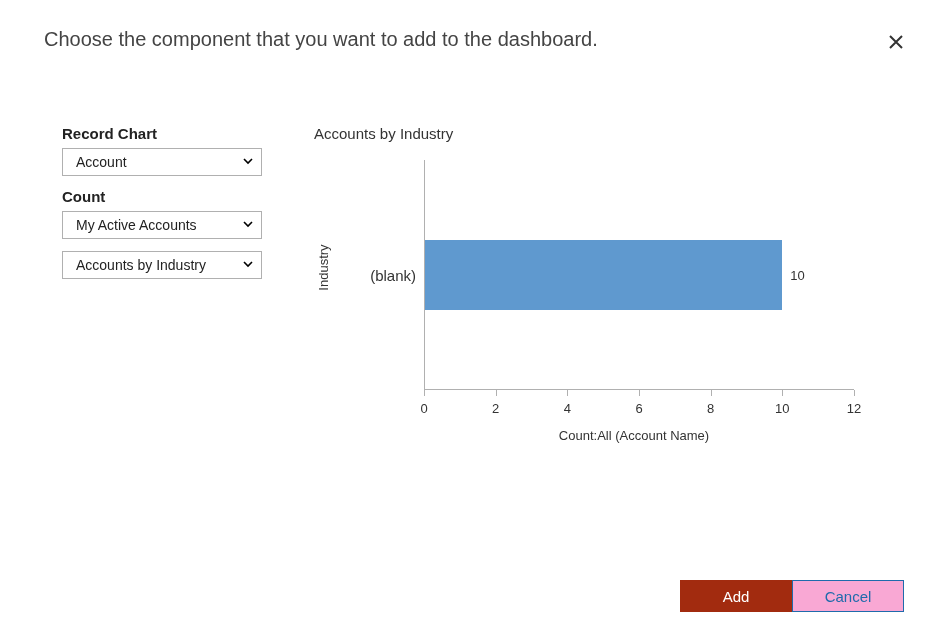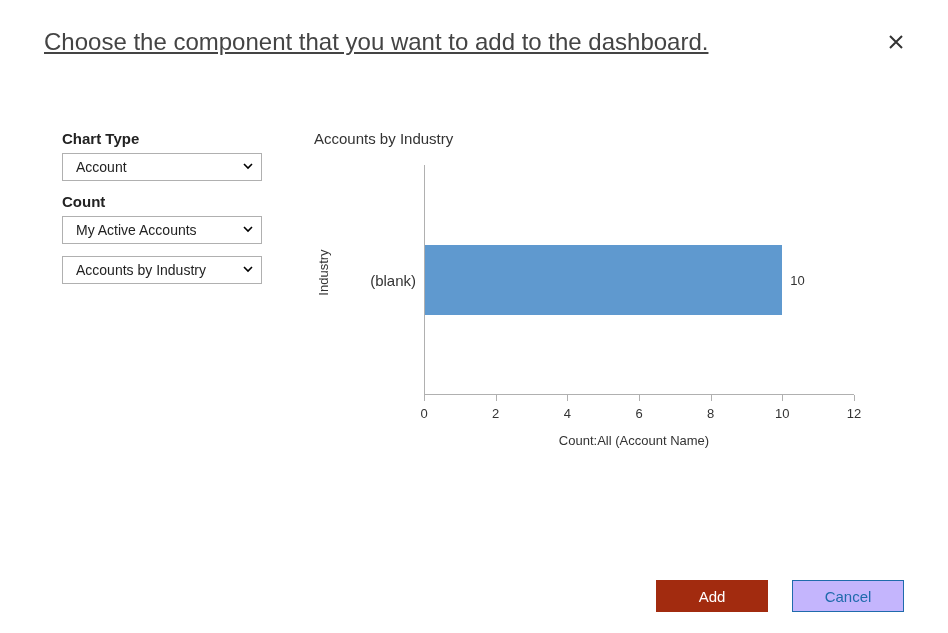--- a/index.html
+++ b/index.html
@@ -21,24 +21,23 @@
       padding: 22px 44px 0 44px;
       position: relative;
     }
     .title {
       color: #b1290b;
       font-size: 32px;
       font-weight: 400;
     }
     .subtitle {
       color: #444;
-      font-size: 24px;
+      font-size: 20px;
       font-weight: 400;
       margin-top: 6px;
-      text-decoration: underline;
     }
     .close-btn {
       position: absolute;
       top: 32px;
       right: 44px;
       font-size: 22px;
       color: #333;
       cursor: pointer;
       background: none;
       border: none;
@@ -171,39 +170,39 @@
       transform: translateY(-50%);
       white-space: nowrap;
     }
 
     .footer {
       height: 74px;
       display: flex;
       align-items: center;
       justify-content: flex-end;
       padding: 0 44px;
-      gap: 24px;
+      gap: 0;
     }
     .btn {
       width: 112px;
       height: 32px;
       font-size: 15px;
       border: 1px solid transparent;
       cursor: pointer;
       display: flex;
       align-items: center;
       justify-content: center;
     }
     .btn-primary {
       background: #a22b0f;
       color: #fff;
       border-color: #a22b0f;
     }
     .btn-secondary {
-      background: #c4b5fd;
+      background: #f9a8d4;
       color: #1f6bac;
       border-color: #1f6bac;
     }
   </style>
 </head>
 <body>
 
 <div class="dialog">
   <div class="header">
     <p class="subtitle">Choose the component that you want to add to the dashboard.</p>
@@ -212,21 +211,21 @@
         <svg width="16" height="16" viewBox="0 0 16 16">
             <path d="M2 2 L14 14 M14 2 L2 14" stroke="#333" stroke-width="2" fill="none"></path>
           </svg>
       </span>
     </button>
   </div>
 
   <div class="body">
     <div class="form-col">
       <div class="form-group">
-        <label class="form-label">Chart Type</label>
+        <label class="form-label">Record Chart</label>
         <div class="select">
           <span>Account</span>
           <span class="chev">
             <svg width="14" height="14" viewBox="0 0 14 14">
                 <path d="M3 5 L7 9 L11 5" stroke="#000" stroke-width="1.6" fill="none"></path>
               </svg>
           </span>
         </div>
       </div>
       <div class="form-group">

